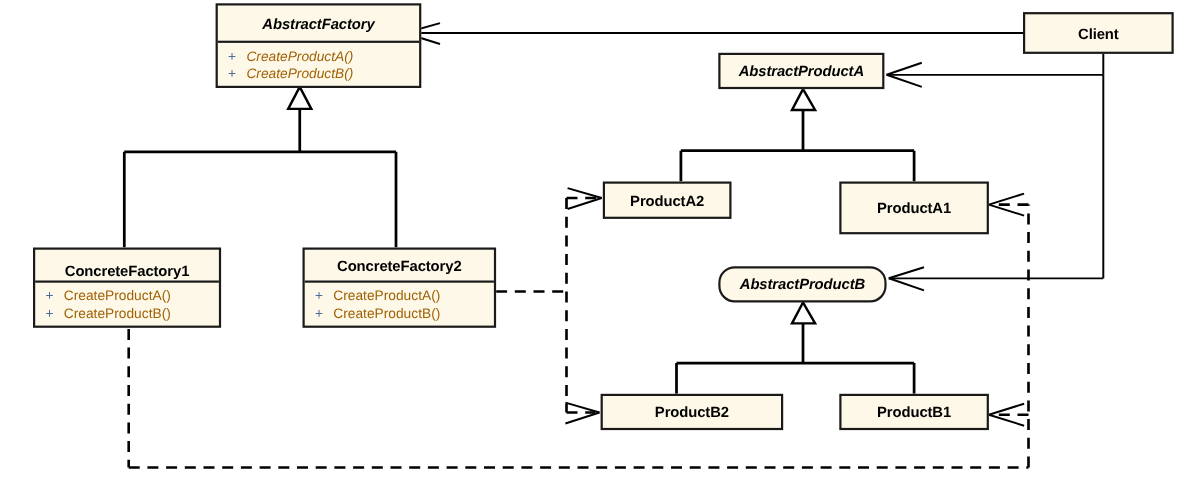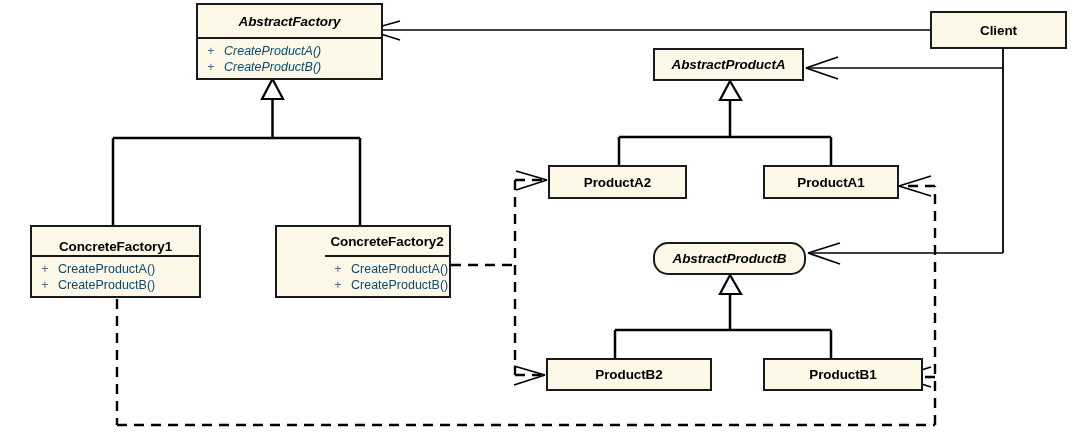--- a/index.html
+++ b/index.html
@@ -67,36 +67,36 @@
     white-space: nowrap;
   }
   .uml-vis {
     color: #4a6d96;
     width: 26px;
     text-align: center;
     flex: none;
     font-weight: normal;
   }
   .uml-mname {
-    color: #0c4a6e;
+    color: #a16207;
   }
   .uml-members.abstract .uml-mname {
     font-style: italic;
   }
   
   #cls-abstractfactory  { left: 196px; top: 3px;   width: 187px; height: 77px; }
   #cls-concretefactory1 { left: 30px;  top: 225px; width: 171px; height: 73px; }
-  #cls-concretefactory2 { left: 275px; top: 225px; width: 176px; height: 73px; padding-left: 48px; }
+  #cls-concretefactory2 { left: 275px; top: 225px; width: 176px; height: 73px; }
   #cls-client           { left: 930px; top: 11px;  width: 137px; height: 38px; }
   #cls-abstractproducta { left: 653px; top: 48px;  width: 151px; height: 33px; }
   #cls-abstractproductb { left: 653px; top: 242px; width: 153px; height: 33px; border-radius: 15px; }
-  #cls-producta2        { left: 548px; top: 165px; width: 139px; height: 34px; }
-  #cls-producta1        { left: 763px; top: 165px; width: 136px; height: 34px; }
+  #cls-producta2        { left: 548px; top: 165px; width: 117px; height: 34px; }
+  #cls-producta1        { left: 763px; top: 165px; width: 136px; height: 48px; }
   #cls-productb2        { left: 546px; top: 358px; width: 166px; height: 33px; }
-  #cls-productb1        { left: 763px; top: 358px; width: 160px; height: 33px; }
+  #cls-productb1        { left: 763px; top: 358px; width: 136px; height: 33px; }
   .single-compartment .uml-title { height: 100%; }
 </style>
 </head>
 <body>
 
 <div id="diagram-root">
 
   <svg id="edge-layer" width="1084" height="445" viewBox="0 0 1084 445" xmlns="http://www.w3.org/2000/svg">
 
     <g>

